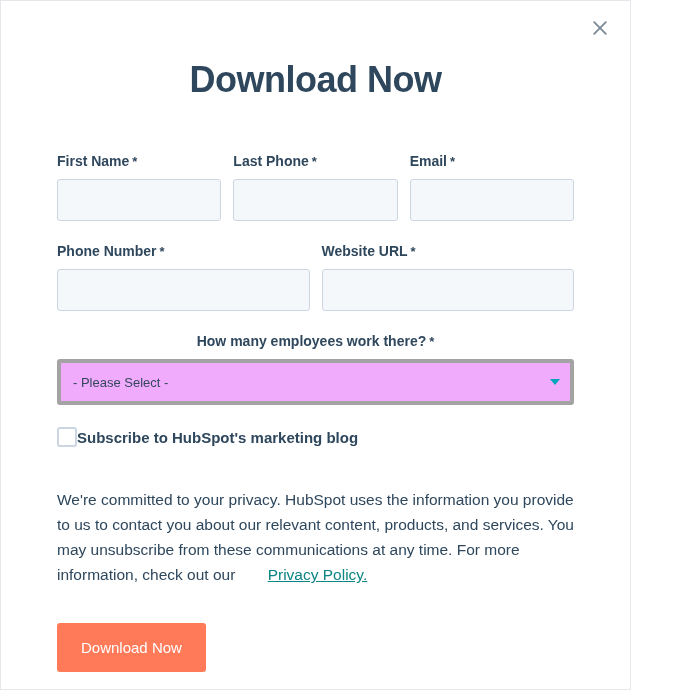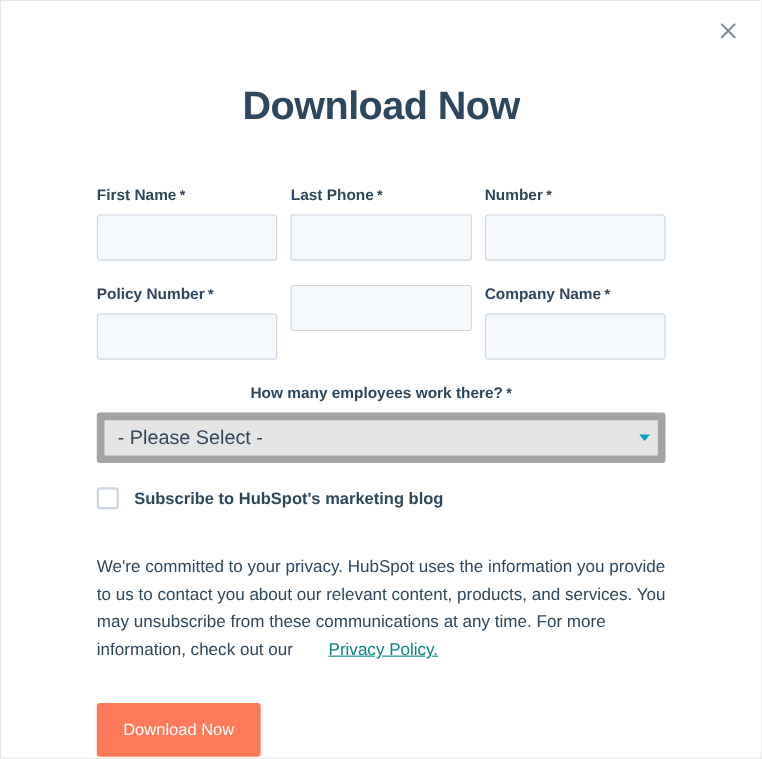--- a/index.html
+++ b/index.html
@@ -4,27 +4,27 @@
   <style>
     * { box-sizing: border-box; margin: 0; padding: 0; }
     body {
       font-family: -apple-system, BlinkMacSystemFont, "Segoe UI", Helvetica, Arial, sans-serif;
       background: #fff;
       width: 693px;
       height: 690px;
       position: relative;
     }
     .modal {
-      width: 693px;
+      width: 631px;
       height: 690px;
       border: 1px solid #e5e7eb;
       border-top: none;
       background: #fff;
       position: relative;
-      padding-top: 19px;
+      padding-top: 3px;
     }
     .top-border {
       position: absolute;
       top: 0; left: 0; right: 0;
       height: 1px;
       background: #e5e7eb;
     }
     .close-btn {
       position: absolute;
       top: 18px;
@@ -79,45 +79,44 @@
       font-size: 14px;
       color: #33475b;
     }
     .select-wrap {
       position: relative;
       width: 100%;
     }
     .select {
       width: 100%;
       height: 46px;
-      background: #e5e5e5;
-      border: 7px solid #a3a3a3;
+      background: #f0abfc;
+      border: 4px solid #a3a3a3;
       border-radius: 3px;
       padding: 0 12px;
-      font-size: 18px;
+      font-size: 13px;
       color: #33475b;
       appearance: none;
       -webkit-appearance: none;
       cursor: pointer;
       display: flex;
       align-items: center;
     }
     .caret {
       position: absolute;
       right: 14px;
       top: 50%;
       transform: translateY(-50%);
       pointer-events: none;
       color: #00a4bd;
     }
     .caret svg { width: 10px; height: 10px; display:block; }
     .checkbox-row {
       display: flex;
       align-items: center;
-      gap: 14px;
       margin-top: 18px;
       margin-bottom: 40px;
     }
     .checkbox {
       width: 20px;
       height: 20px;
       border: 2px solid #cbd6e2;
       border-radius: 3px;
       background: #fff;
       cursor: pointer;
@@ -173,35 +172,32 @@
     <div class="row">
       <div class="field">
         <label class="label"><span>First Name</span><span class="req">*</span></label>
         <input class="input" type="text" value="" style="">
       </div>
       <div class="field">
         <label class="label"><span>Last Phone</span><span class="req">*</span></label>
         <input class="input" type="text" value="" style="">
       </div>
       <div class="field">
-        <label class="label"><span>Number</span><span class="req">*</span></label>
+        <label class="label"><span>Email</span><span class="req">*</span></label>
         <input class="input" type="text" value="" style="">
       </div>
     </div>
 
     <div class="row">
       <div class="field">
-        <label class="label"><span>Policy Number</span><span class="req">*</span></label>
-        <input class="input" type="text" value="" style="">
-      </div>
-      <div class="field">
-        <input class="input" type="text" value="" style="">
-      </div>
-      <div class="field">
-        <label class="label"><span>Company Name</span><span class="req">*</span></label>
+        <label class="label"><span>Phone Number</span><span class="req">*</span></label>
+        <input class="input" type="text" value="" style="">
+      </div>
+      <div class="field">
+        <label class="label"><span>Website URL</span><span class="req">*</span></label>
         <input class="input" type="text" value="" style="">
       </div>
     </div>
 
     <div class="row">
       <div class="field field-full">
         <label class="label"><span>How many employees work there?</span><span class="req">*</span></label>
         <div class="select-wrap">
           <div class="select">
             <span>- Please Select -</span>

